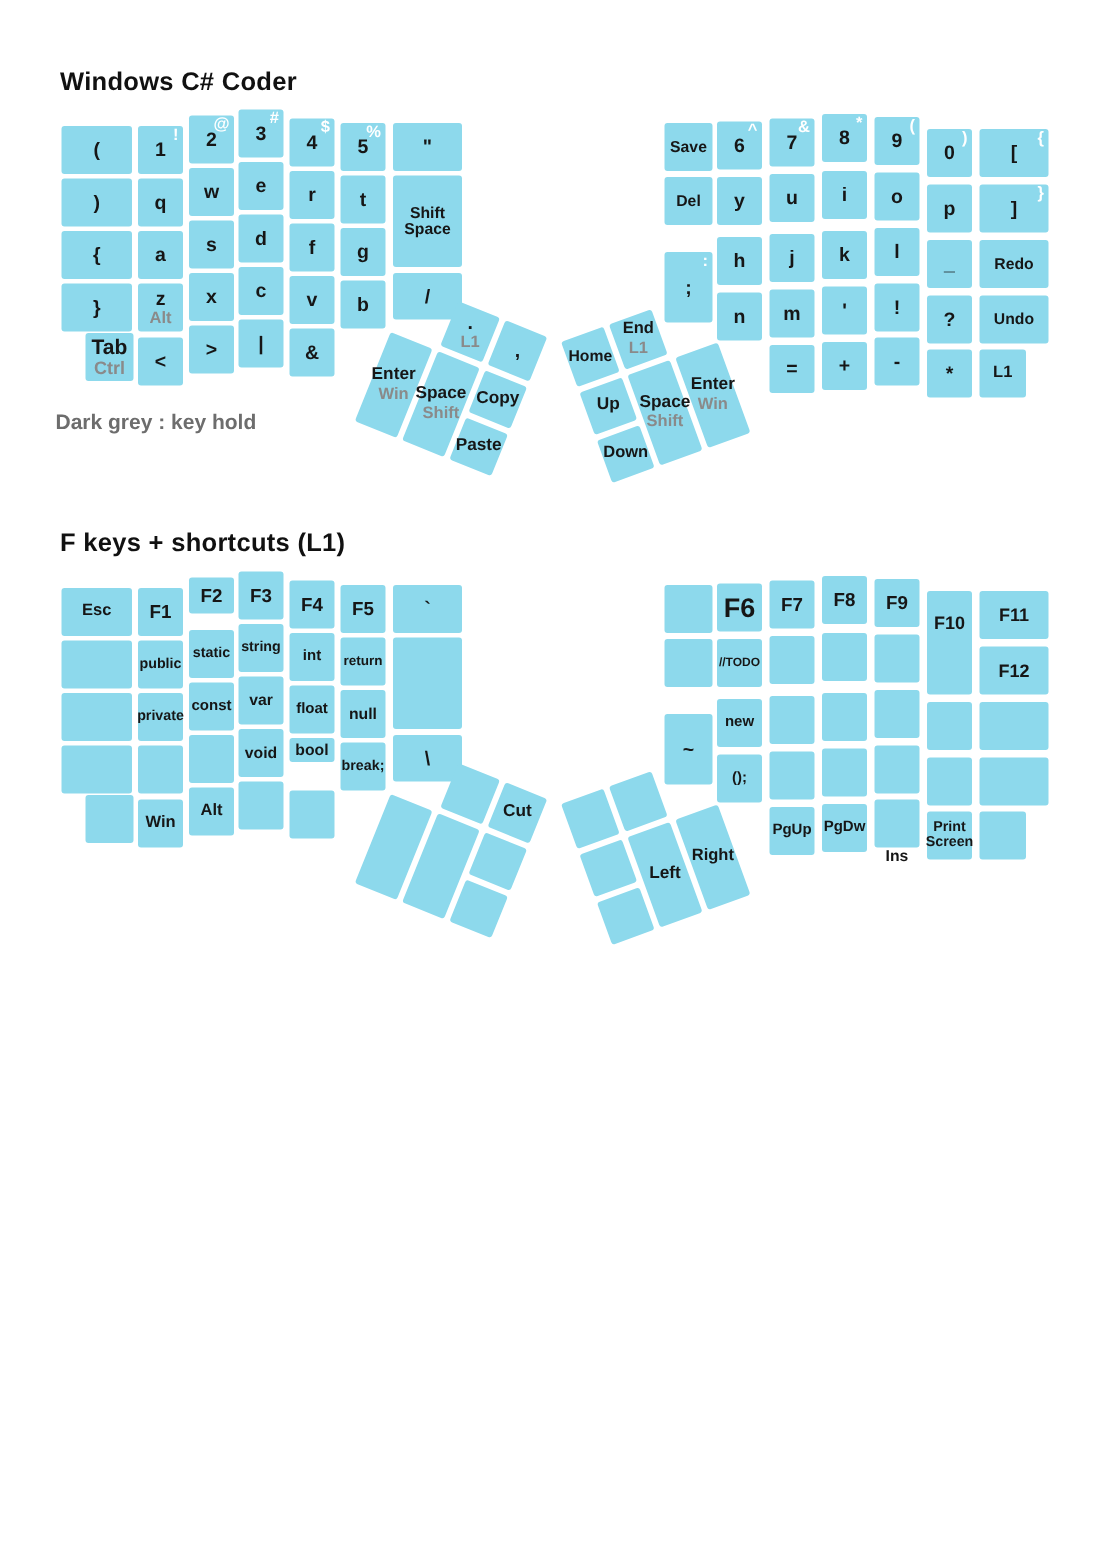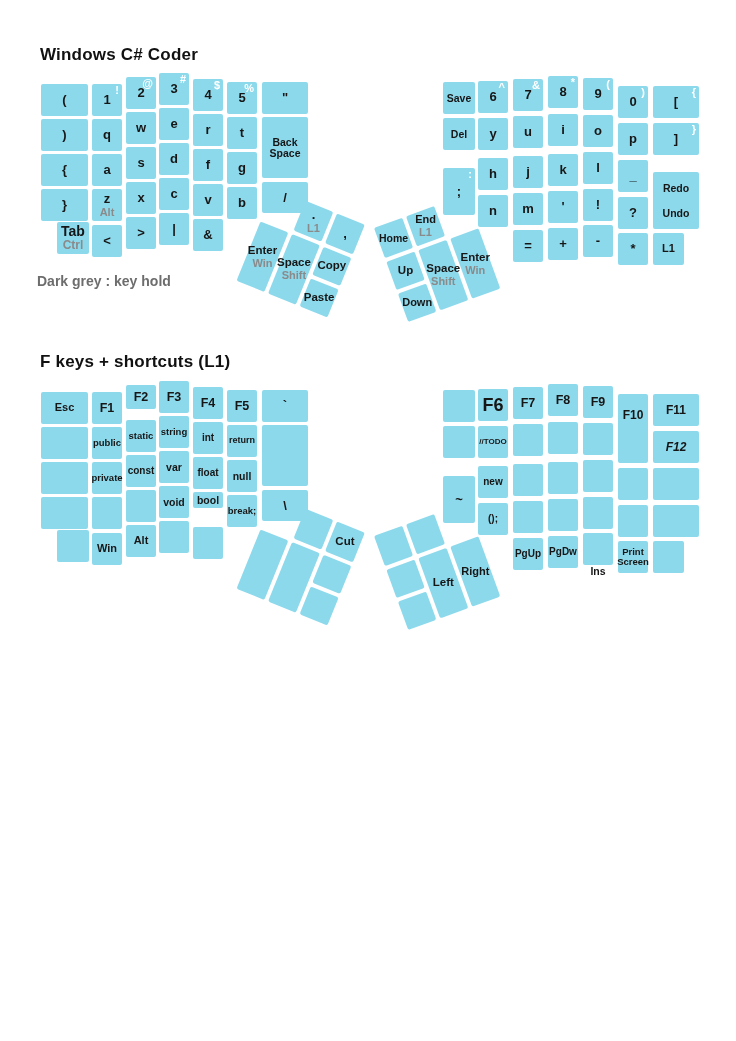--- a/index.html
+++ b/index.html
@@ -93,21 +93,21 @@
           <span class="main nowrap" style="font-size: 13px;">r</span>
         </div>
       </div>
       <div class="key" style="left: 227px; top: 117px; width: 30px; height: 32px;">
         <div class="lbl">
           <span class="main nowrap" style="font-size: 13px;">t</span>
         </div>
       </div>
       <div class="key" style="left: 262px; top: 117px; width: 46px; height: 61px;">
         <div class="lbl">
-          <span class="main wrap" style="font-size: 10.5px;">Back Space</span>
+          <span class="main wrap" style="font-size: 10.5px;">Shift Space</span>
         </div>
       </div>
       <div class="key" style="left: 41px; top: 154px; width: 47px; height: 32px;">
         <div class="lbl">
           <span class="main nowrap" style="font-size: 13px;">{</span>
         </div>
       </div>
       <div class="key" style="left: 92px; top: 154px; width: 30px; height: 32px;">
         <div class="lbl">
           <span class="main nowrap" style="font-size: 13px;">a</span>
@@ -296,21 +296,21 @@
       <div class="key" style="left: 583px; top: 152px; width: 30px; height: 32px;">
         <div class="lbl">
           <span class="main nowrap" style="font-size: 13px;">l</span>
         </div>
       </div>
       <div class="key" style="left: 618px; top: 160px; width: 30px; height: 32px;">
         <div class="lbl">
           <span class="main nowrap" style="font-size: 13px;">_</span>
         </div>
       </div>
-      <div class="key" style="left: 653px; top: 160px; width: 46px; height: 32px; margin-top: 12px;">
+      <div class="key" style="left: 653px; top: 160px; width: 46px; height: 32px;">
         <div class="lbl">
           <span class="main nowrap" style="font-size: 10.5px;">Redo</span>
         </div>
       </div>
       <div class="key" style="left: 478px; top: 195px; width: 30px; height: 32px;">
         <div class="lbl">
           <span class="main nowrap" style="font-size: 13px;">n</span>
         </div>
       </div>
       <div class="key" style="left: 513px; top: 193px; width: 30px; height: 32px;">
@@ -630,21 +630,21 @@
         <div class="lbl"></div>
       </div>
       <div class="key" style="left: 583px; top: 423px; width: 30px; height: 32px;">
         <div class="lbl"></div>
       </div>
       <div class="key" style="left: 618px; top: 431px; width: 30px; height: 32px;">
         <div class="lbl"></div>
       </div>
       <div class="key" style="left: 653px; top: 431px; width: 46px; height: 32px;">
         <div class="lbl">
-          <span class="main nowrap" style="font-size: 12px; font-style: italic;">F12</span>
+          <span class="main nowrap" style="font-size: 12px;">F12</span>
         </div>
       </div>
       <div class="key" style="left: 443px; top: 476px; width: 32px; height: 47px;">
         <div class="lbl">
           <span class="main nowrap" style="font-size: 13px;">~</span>
         </div>
       </div>
       <div class="key" style="left: 478px; top: 466px; width: 30px; height: 32px;">
         <div class="lbl">
           <span class="main nowrap" style="font-size: 10px;">new</span>

